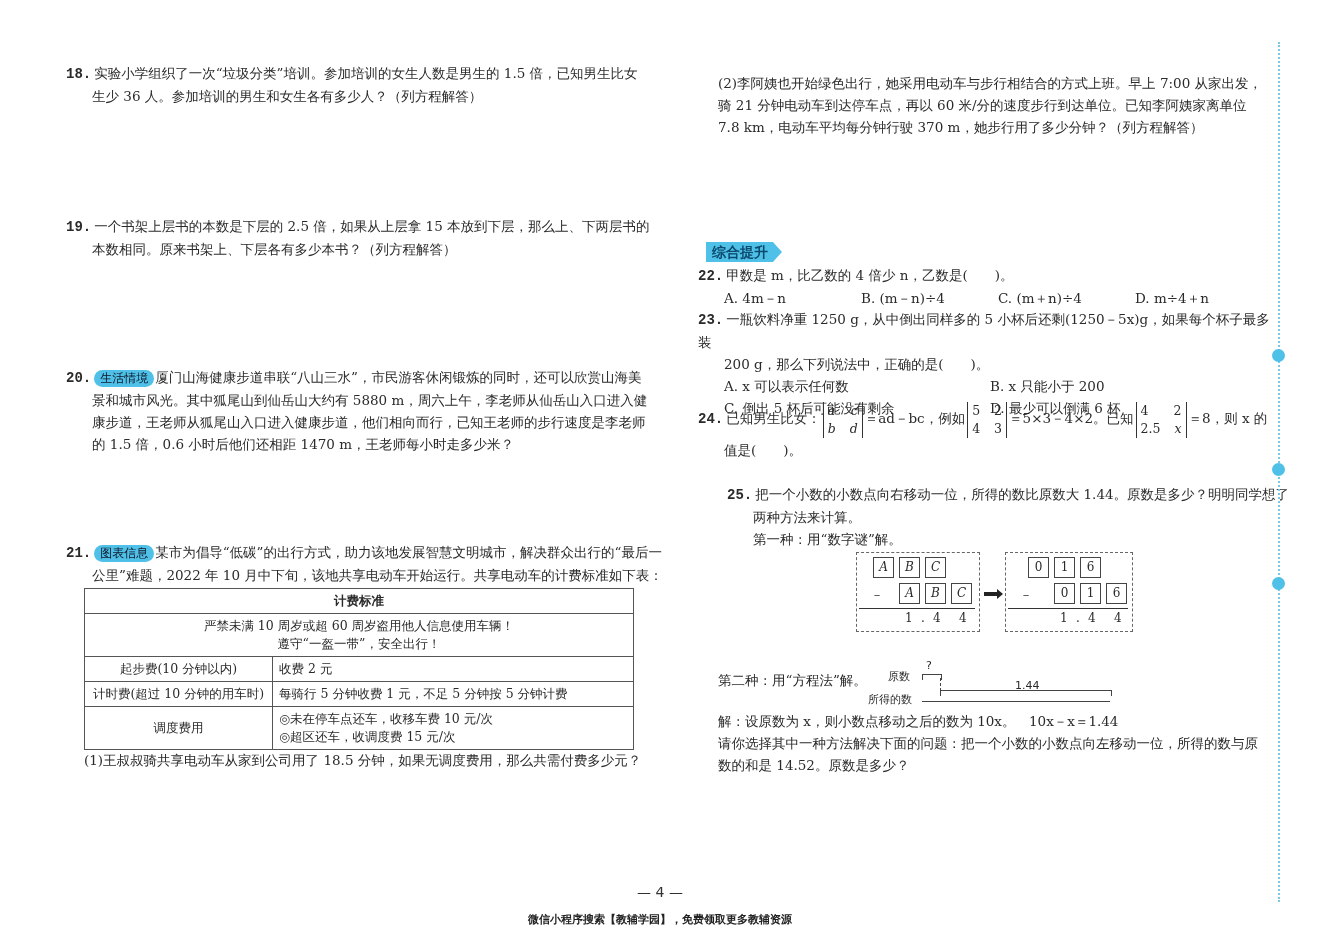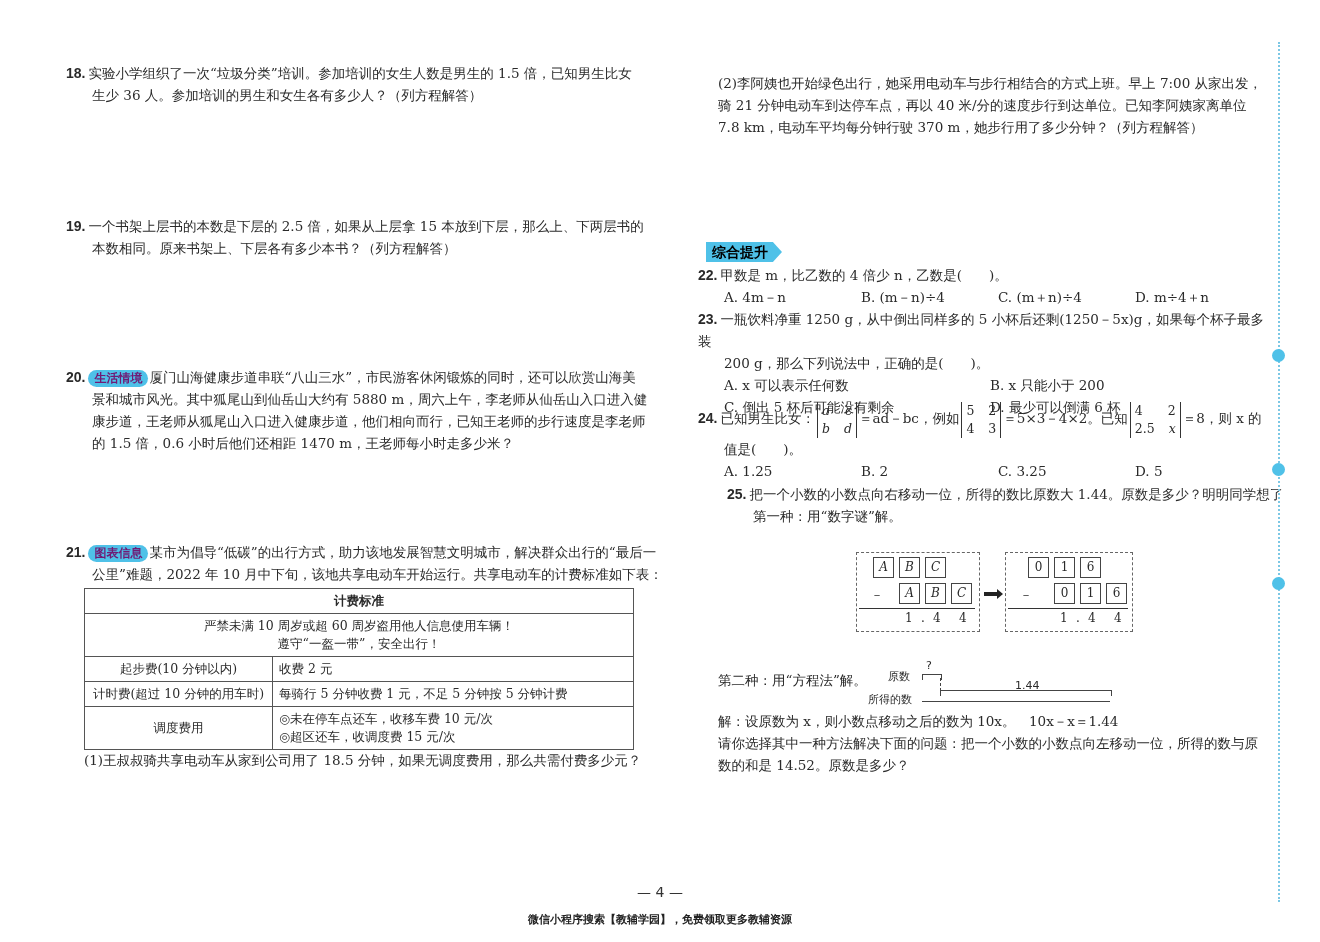--- a/index.html
+++ b/index.html
@@ -1,33 +1,33 @@
 <!DOCTYPE html>
 <html><head>
 <meta charset="utf-8">
 <style>
   html, body { margin:0; padding:0; }
   body {
     width:1320px; height:942px; background:#ffffff; position:relative; overflow:hidden;
     font-family: "DejaVu Serif", "Liberation Serif", serif; color:#2a2a2a; font-size:13.5px;
   }
   .q { position:absolute; line-height:22px; }
-  .num { font-family: Liberation Sans, sans-serif; font-weight:bold; font-size:14px; margin-right:3px; }
+  .num { font-family: Liberation Mono, monospace; font-weight:bold; font-size:14px; margin-right:3px; }
   .badge {
-    display:inline-block; background:#4fc1e8; color:#701a75; border-radius:10px;
-    font-family: "DejaVu Sans", sans-serif; font-size:12px; padding:0 6px; line-height:17px; margin-right:1px;font-weight:bold;
+    display:inline-block; background:#4fc1e8; color:#0f172a; border-radius:10px;
+    font-family: "DejaVu Sans", sans-serif; font-size:12px; padding:0 6px; line-height:17px; margin-right:1px;
   }
   .indent { padding-left:26px; }
   .line { display:block; }
   table.fee { position:absolute; left:84px; top:588px; width:550px; border-collapse:collapse; font-size:12.5px; }
   table.fee td { border:1px solid #555; padding:3px 6px; line-height:18px; }
   table.fee .hd { text-align:center; font-family:"DejaVu Sans",sans-serif; font-weight:bold; }
   table.fee .ctr { text-align:center; }
   .section-tag {
-    position:absolute; left:706px; top:242px; height:20px; width:70px; background:#4fc1e8; color:#000000;
+    position:absolute; left:706px; top:242px; height:20px; width:70px; background:#4fc1e8; color:#0c4a6e;
     font-family:"DejaVu Sans",sans-serif; font-weight:bold; font-size:14px; line-height:20px; padding-left:6px;
     clip-path: polygon(0 0, 88% 0, 100% 50%, 88% 100%, 0 100%);
   }
   .opts { display:flex; }
   .opts span { display:inline-block; }
   .o4 span { width:137px; }
   .o2 span { width:266px; }
   .det { display:inline-block; border-left:1px solid #333; border-right:1px solid #333; padding:0 4px; line-height:18px; vertical-align:middle; font-size:12.5px; margin:0 2px; }
   .det div { display:flex; gap:14px; justify-content:space-between; }
   .puzzle { position:absolute; border:1px dashed #666; }
@@ -92,21 +92,21 @@
           <div>◎超区还车，收调度费 15 元/次</div>
         </td>
       </tr>
 </tbody>
   </table>
 
 <div class="q" style="left:84px;top:749px;width:580px;">(1)王叔叔骑共享电动车从家到公司用了 18.5 分钟，如果无调度费用，那么共需付费多少元？</div>
 
 <div class="q" style="left:718px;top:72px;width:560px;">
   <span class="line">(2)李阿姨也开始绿色出行，她采用电动车与步行相结合的方式上班。早上 7:00 从家出发，</span>
-  <span class="line">骑 21 分钟电动车到达停车点，再以 40 米/分的速度步行到达单位。已知李阿姨家离单位</span>
+  <span class="line">骑 21 分钟电动车到达停车点，再以 60 米/分的速度步行到达单位。已知李阿姨家离单位</span>
   <span class="line">7.8 km，电动车平均每分钟行驶 370 m，她步行用了多少分钟？（列方程解答）</span>
 </div>
 
 <div class="section-tag">综合提升</div>
 
 <div class="q" style="left:698px;top:264px;width:575px;">
   <span class="line"><span class="num">22.</span><span>甲数是 m，比乙数的 4 倍少 n，乙数是(　　)。</span></span>
   <span class="line indent opts o4">
     <span>A. 4m－n</span>
     <span>B. (m－n)÷4</span>
@@ -142,30 +142,25 @@
           <span>4</span>
           <span>3</span>
         </div></span><span>＝5×3－4×2。已知</span><span class="det"><div>
           <span>4</span>
           <span>2</span>
         </div><div>
           <span>2.5</span>
           <i>x</i>
         </div></span><span>＝8，则 x 的</span></span>
   <span class="line indent" style="line-height:22px;">值是(　　)。</span>
-  <span class="line indent opts o4" style="line-height:22px;">
-    <span>A. 1.25</span>
-    <span>B. 2</span>
-    <span>C. 3.25</span>
-    <span>D. 5</span>
-  </span>
 </div>
 
 <div class="q" style="left:698px;top:483px;width:580px;margin-left:29px;">
   <span class="line"><span class="num">25.</span><span>把一个小数的小数点向右移动一位，所得的数比原数大 1.44。原数是多少？明明同学想了</span></span>
+  <span class="line indent">两种方法来计算。</span>
   <span class="line indent">第一种：用“数字谜”解。</span>
 </div>
 
 <div class="puzzle" style="left:856px;top:552px;width:122px;height:78px;">
   <div class="cell" style="left:16px;top:4px;">A</div>
   <div class="cell" style="left:42px;top:4px;">B</div>
   <div class="cell" style="left:68px;top:4px;">C</div>
   <div class="pz-txt" style="left:14px;top:34px;">－</div>
   <div class="cell" style="left:42px;top:30px;">A</div>
   <div class="cell" style="left:68px;top:30px;">B</div>

